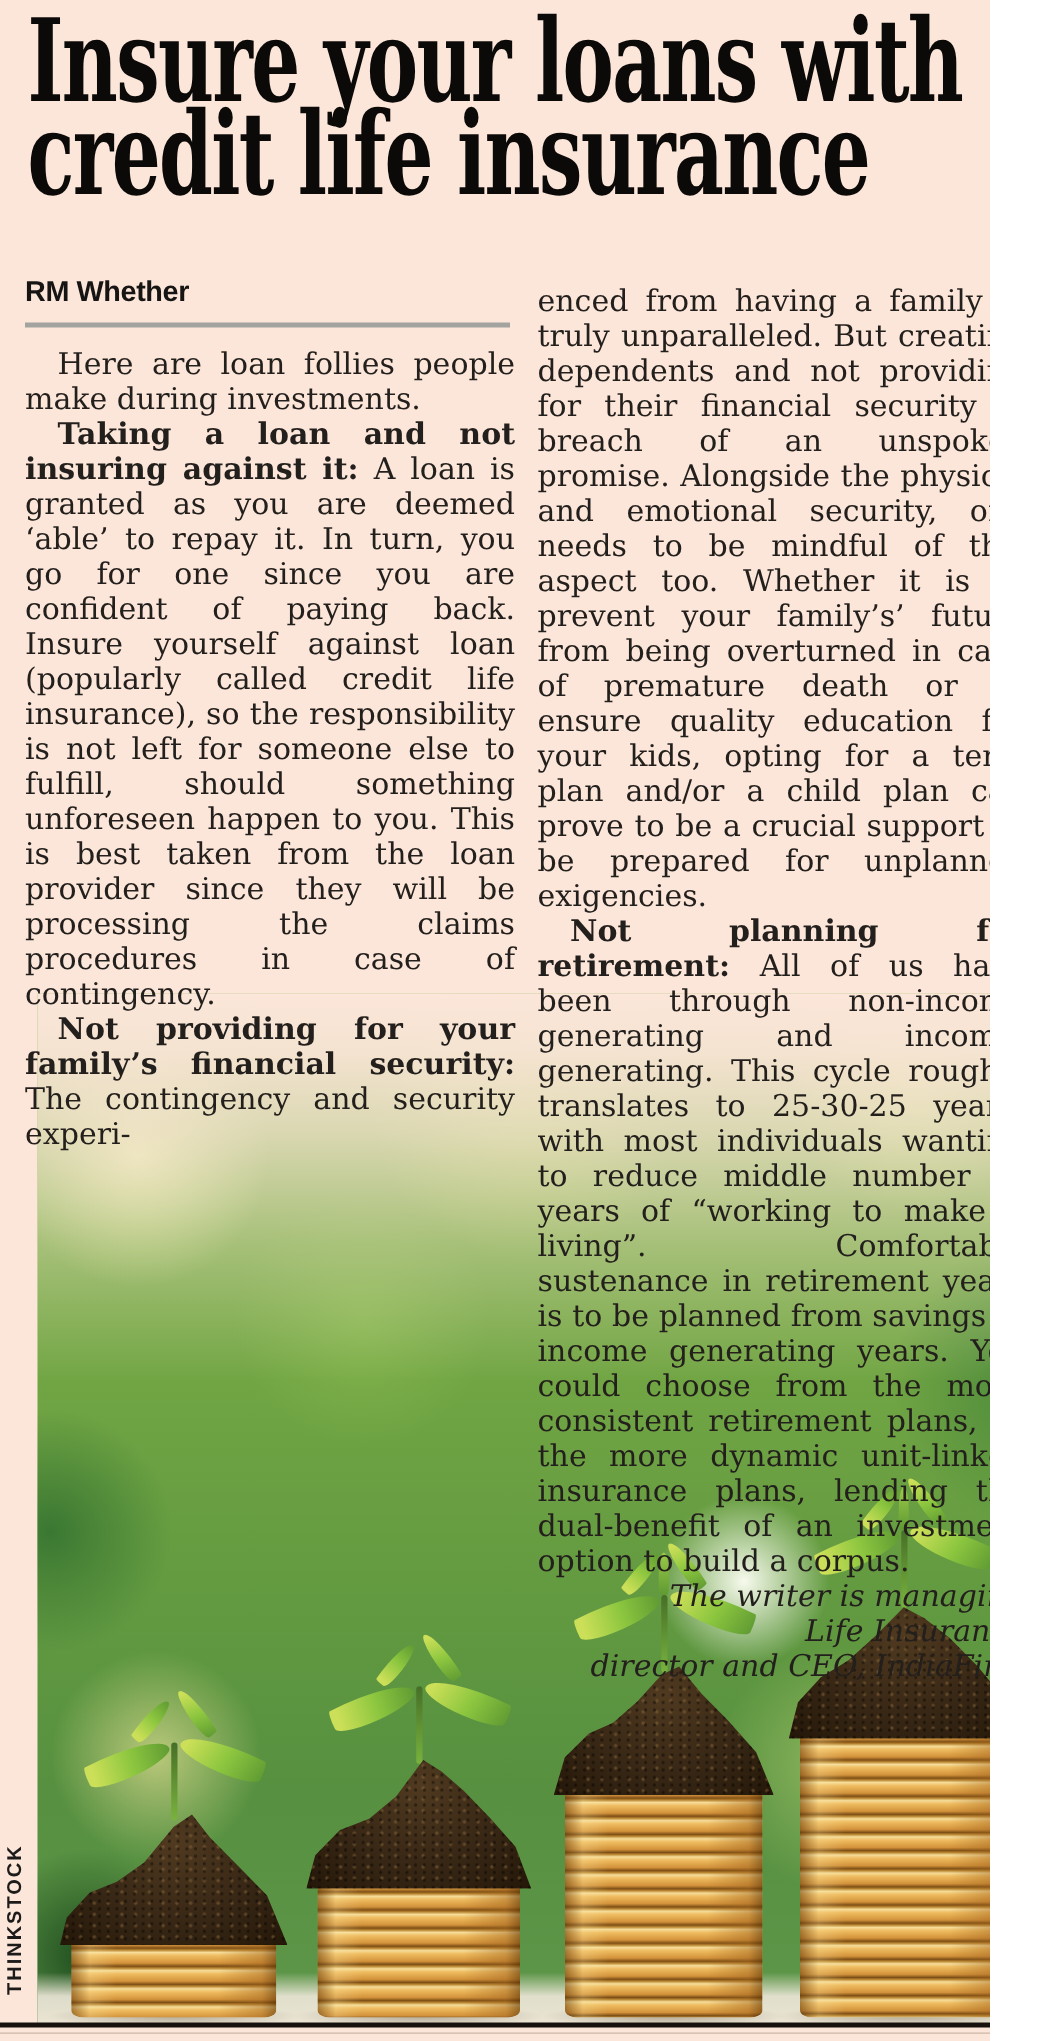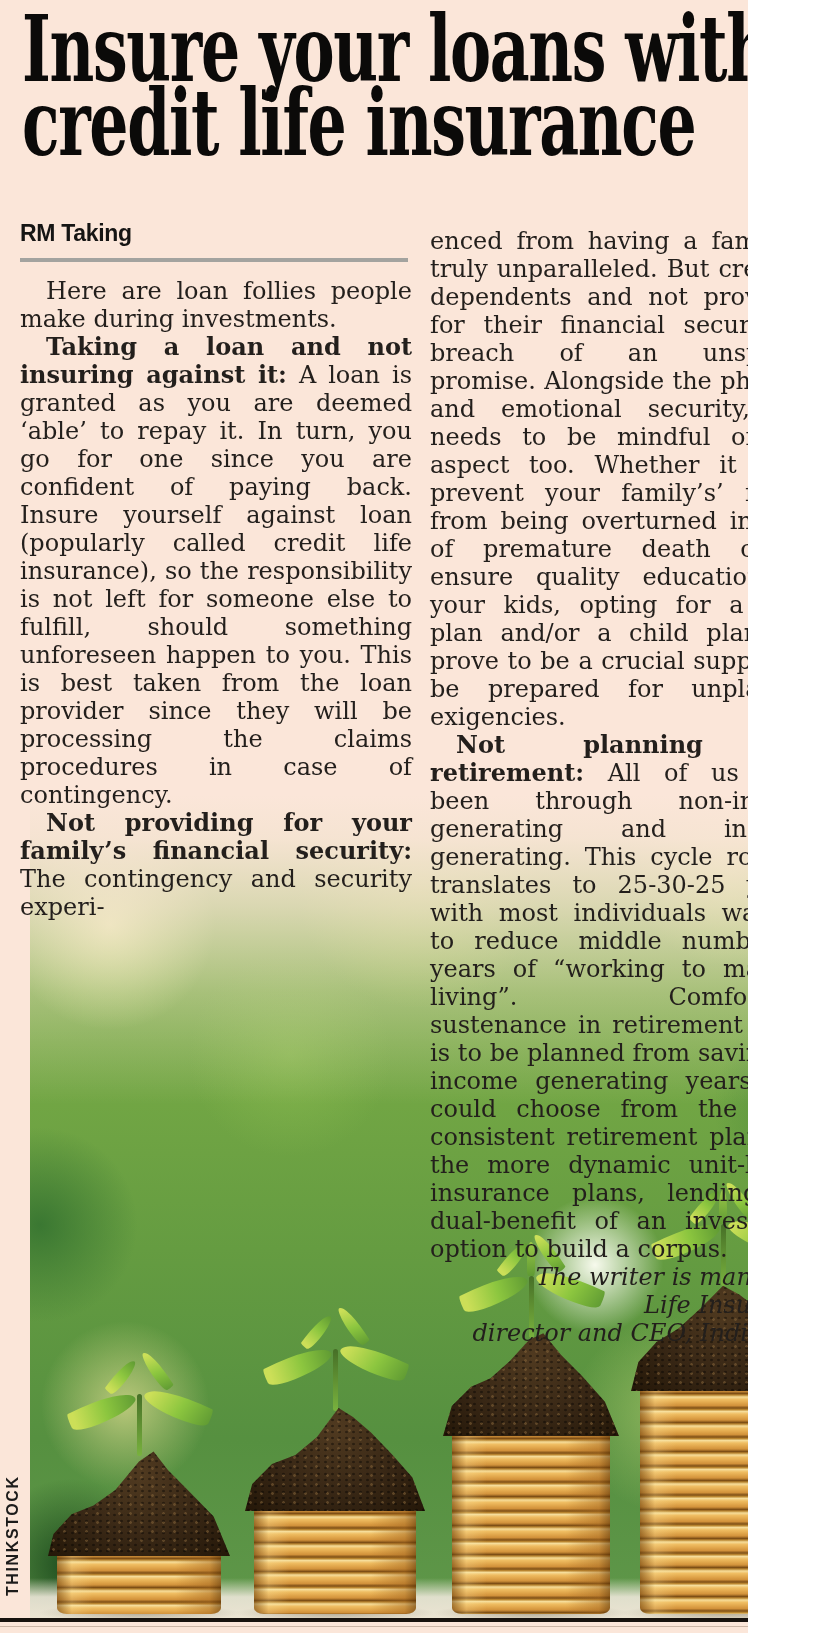--- a/index.html
+++ b/index.html
@@ -1,18 +1,18 @@
 <!DOCTYPE html>
 <html><head>
 <meta charset="utf-8">
 <style>
   html,body{margin:0;padding:0;}
   #page{
     position:relative; width:748px; height:1633px; overflow:hidden;
-    background:#fbe6d9; font-family:"DejaVu Serif", serif; color:#201d1a;
+    background:#fbe6d9; font-family:"DejaVu Serif", serif; color:#201d1a;padding-left:44px;
   }
   
   #title{position:absolute; left:22px; top:12px;}
   .t-line{height:74px;}
   .t-line > span{
     display:inline-block; white-space:nowrap;
     font-size:92px; line-height:74px; font-weight:700; color:#0b0a09;
     letter-spacing:-2px; transform:scaleX(0.67); transform-origin:0 50%;
   }
   
@@ -136,21 +136,21 @@
 </head>
 <body>
 
 <div id="page">
 
   <div id="title">
     <div class="t-line"><span>Insure your loans with</span></div>
     <div class="t-line"><span>credit life insurance</span></div>
   </div>
 
-  <div id="byline">RM Taking</div>
+  <div id="byline">RM Whether</div>
   <div id="byline-rule"></div>
 
   <div id="photo">
     <div id="photo-bg"></div>
     <div id="photo-surface"></div>
 
     <div class="stack" id="stack1">
       <div class="shadow"></div>
       <div class="sprout">
         <div class="leaf big-l"></div>

